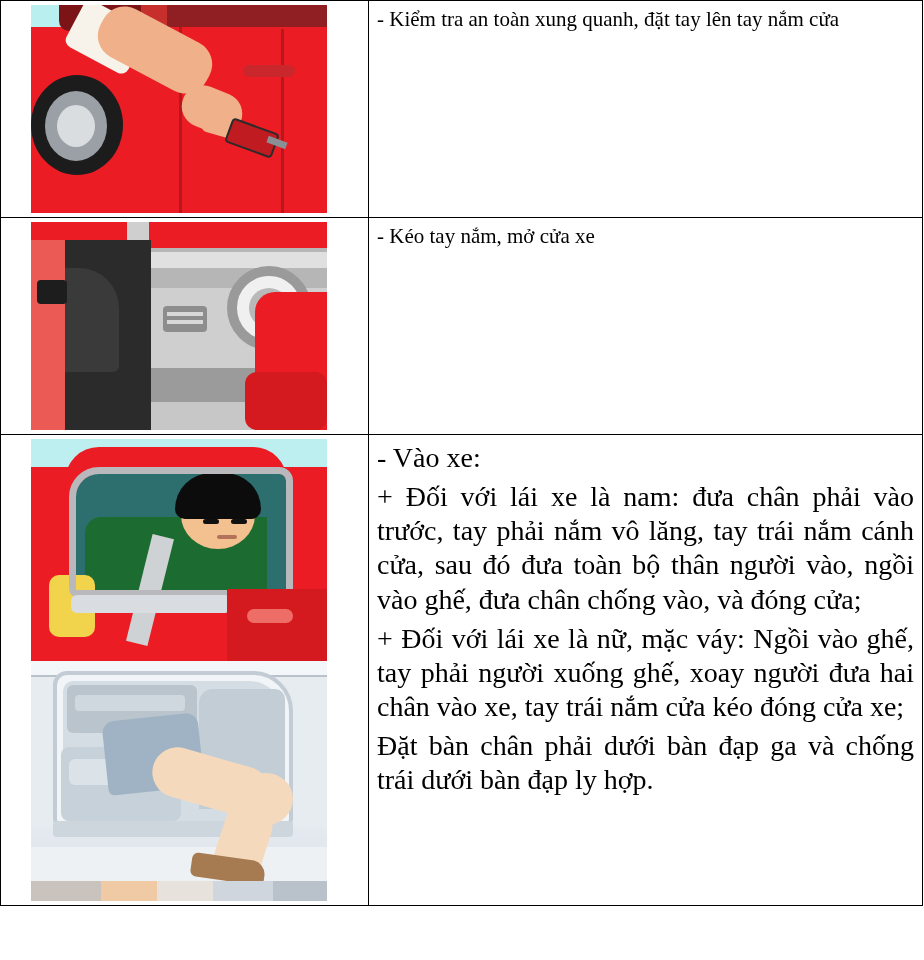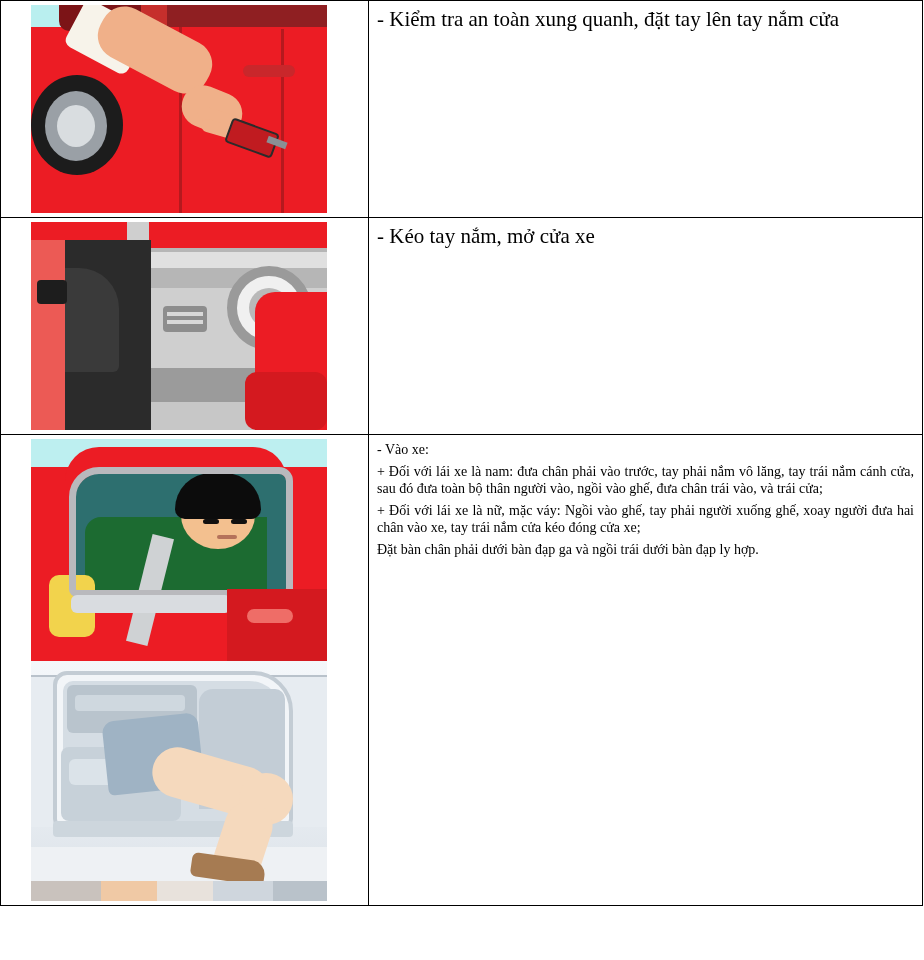--- a/index.html
+++ b/index.html
@@ -37,21 +37,21 @@
     box-sizing: border-box;
   }
   .txt-line {
     font-size: 21px;
     line-height: 1.2;
     text-align: justify;
     margin: 0 0 4px 0;
   }
   .txt-line.first { margin-bottom: 2px; }
   .txt-para {
-    font-size: 14px;
+    font-size: 28px;
     line-height: 1.22;
     text-align: justify;
     margin: 0 0 5px 0;
   }
 
   
   .illus {
     position: relative;
     overflow: hidden;
     background: #bfefef;
@@ -273,21 +273,21 @@
             <div class="shape i5-c"></div>
             <div class="shape i5-d"></div>
             <div class="shape i5-e"></div>
           </div>
 
         </div>
       </td>
       <td>
         <div class="txt-cell-inner">
           <p class="txt-para">- Vào xe:</p>
-          <p class="txt-para">+ Đối với lái xe là nam: đưa chân phải vào trước, tay phải nắm vô lăng, tay trái nắm cánh cửa, sau đó đưa toàn bộ thân người vào, ngồi vào ghế, đưa chân trái vào, và trái cửa;</p>
+          <p class="txt-para">+ Đối với lái xe là nam: đưa chân phải vào trước, tay phải nắm vô lăng, tay trái nắm cánh cửa, sau đó đưa toàn bộ thân người vào, ngồi vào ghế, đưa chân chống vào, và đóng cửa;</p>
           <p class="txt-para">+ Đối với lái xe là nữ, mặc váy: Ngồi vào ghế, tay phải người xuống ghế, xoay người đưa hai chân vào xe, tay trái nắm cửa kéo đóng cửa xe;</p>
-          <p class="txt-para">Đặt bàn chân phải dưới bàn đạp ga và ngồi trái dưới bàn đạp ly hợp.</p>
+          <p class="txt-para">Đặt bàn chân phải dưới bàn đạp ga và chống trái dưới bàn đạp ly hợp.</p>
         </div>
       </td>
     </tr>
 
   </tbody>
 </table>
 
 </body></html>

